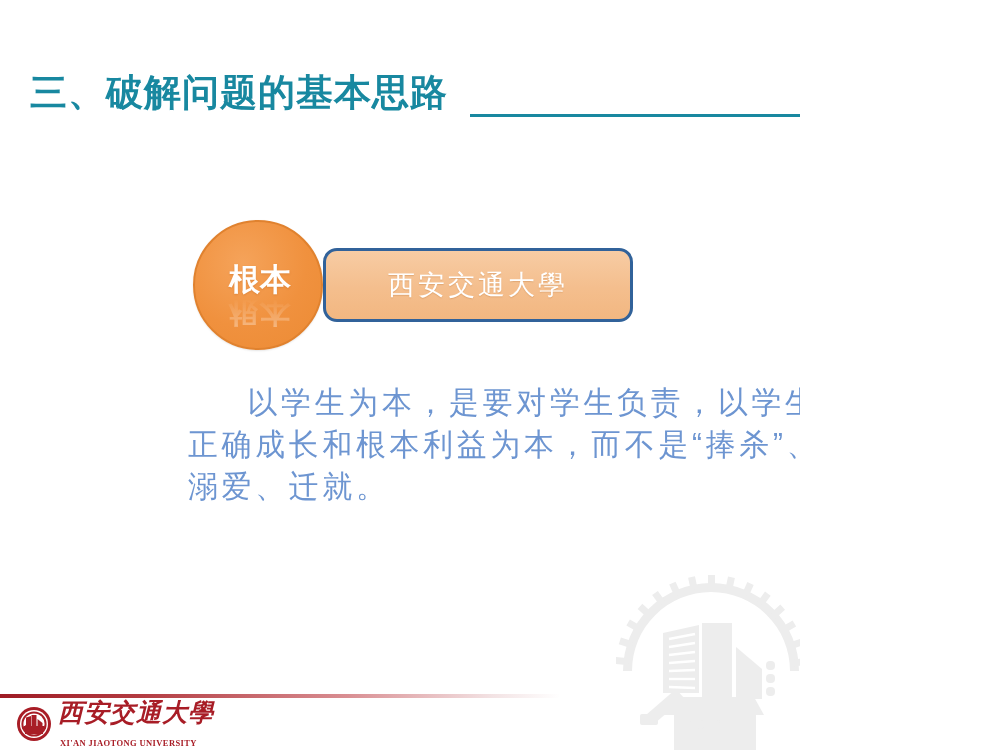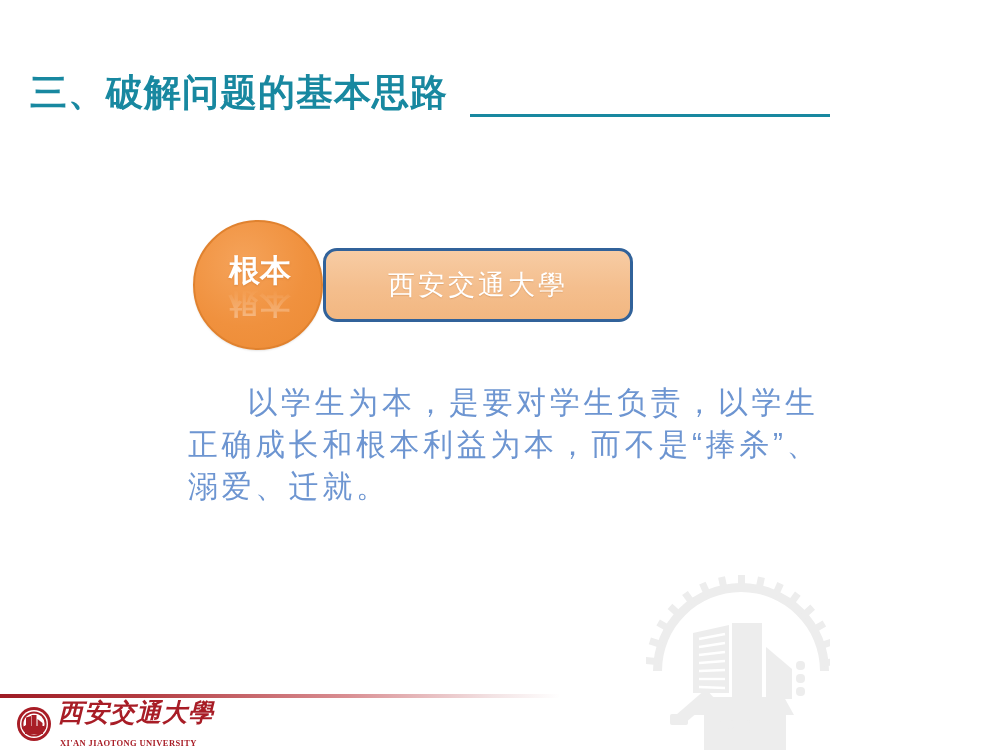--- a/index.html
+++ b/index.html
@@ -11,21 +11,20 @@
   body {
     font-family: "Liberation Sans", "DejaVu Sans", sans-serif;
   }
 
   #slide {
     position: relative;
     width: 800px;
     height: 750px;
     background: #ffffff;
     overflow: hidden;
-    padding-left: 30px;
   }
 
   
   .watermark {
     position: absolute;
     right: -6px;
     bottom: 0px;
     width: 190px;
     height: 175px;
     opacity: 1;
@@ -86,21 +85,21 @@
     border-radius: 50%;
     background: radial-gradient(circle at 38% 32%, #F5A35A 0%, #F0913E 55%, #EC8B34 100%);
     border: 2px solid #E0822F;
     box-sizing: border-box;
     z-index: 3;
     box-shadow: 0 1px 2px rgba(0,0,0,0.10);
   }
   .badge-text-wrap {
     position: absolute;
     left: 0;
-    top: 33px;
+    top: 42px;
     width: 130px;
     text-align: center;
     line-height: 1;
   }
   .badge-text {
     display: block;
     font-size: 31px;
     font-weight: bold;
     color: #ffffff;
     letter-spacing: 0px;

